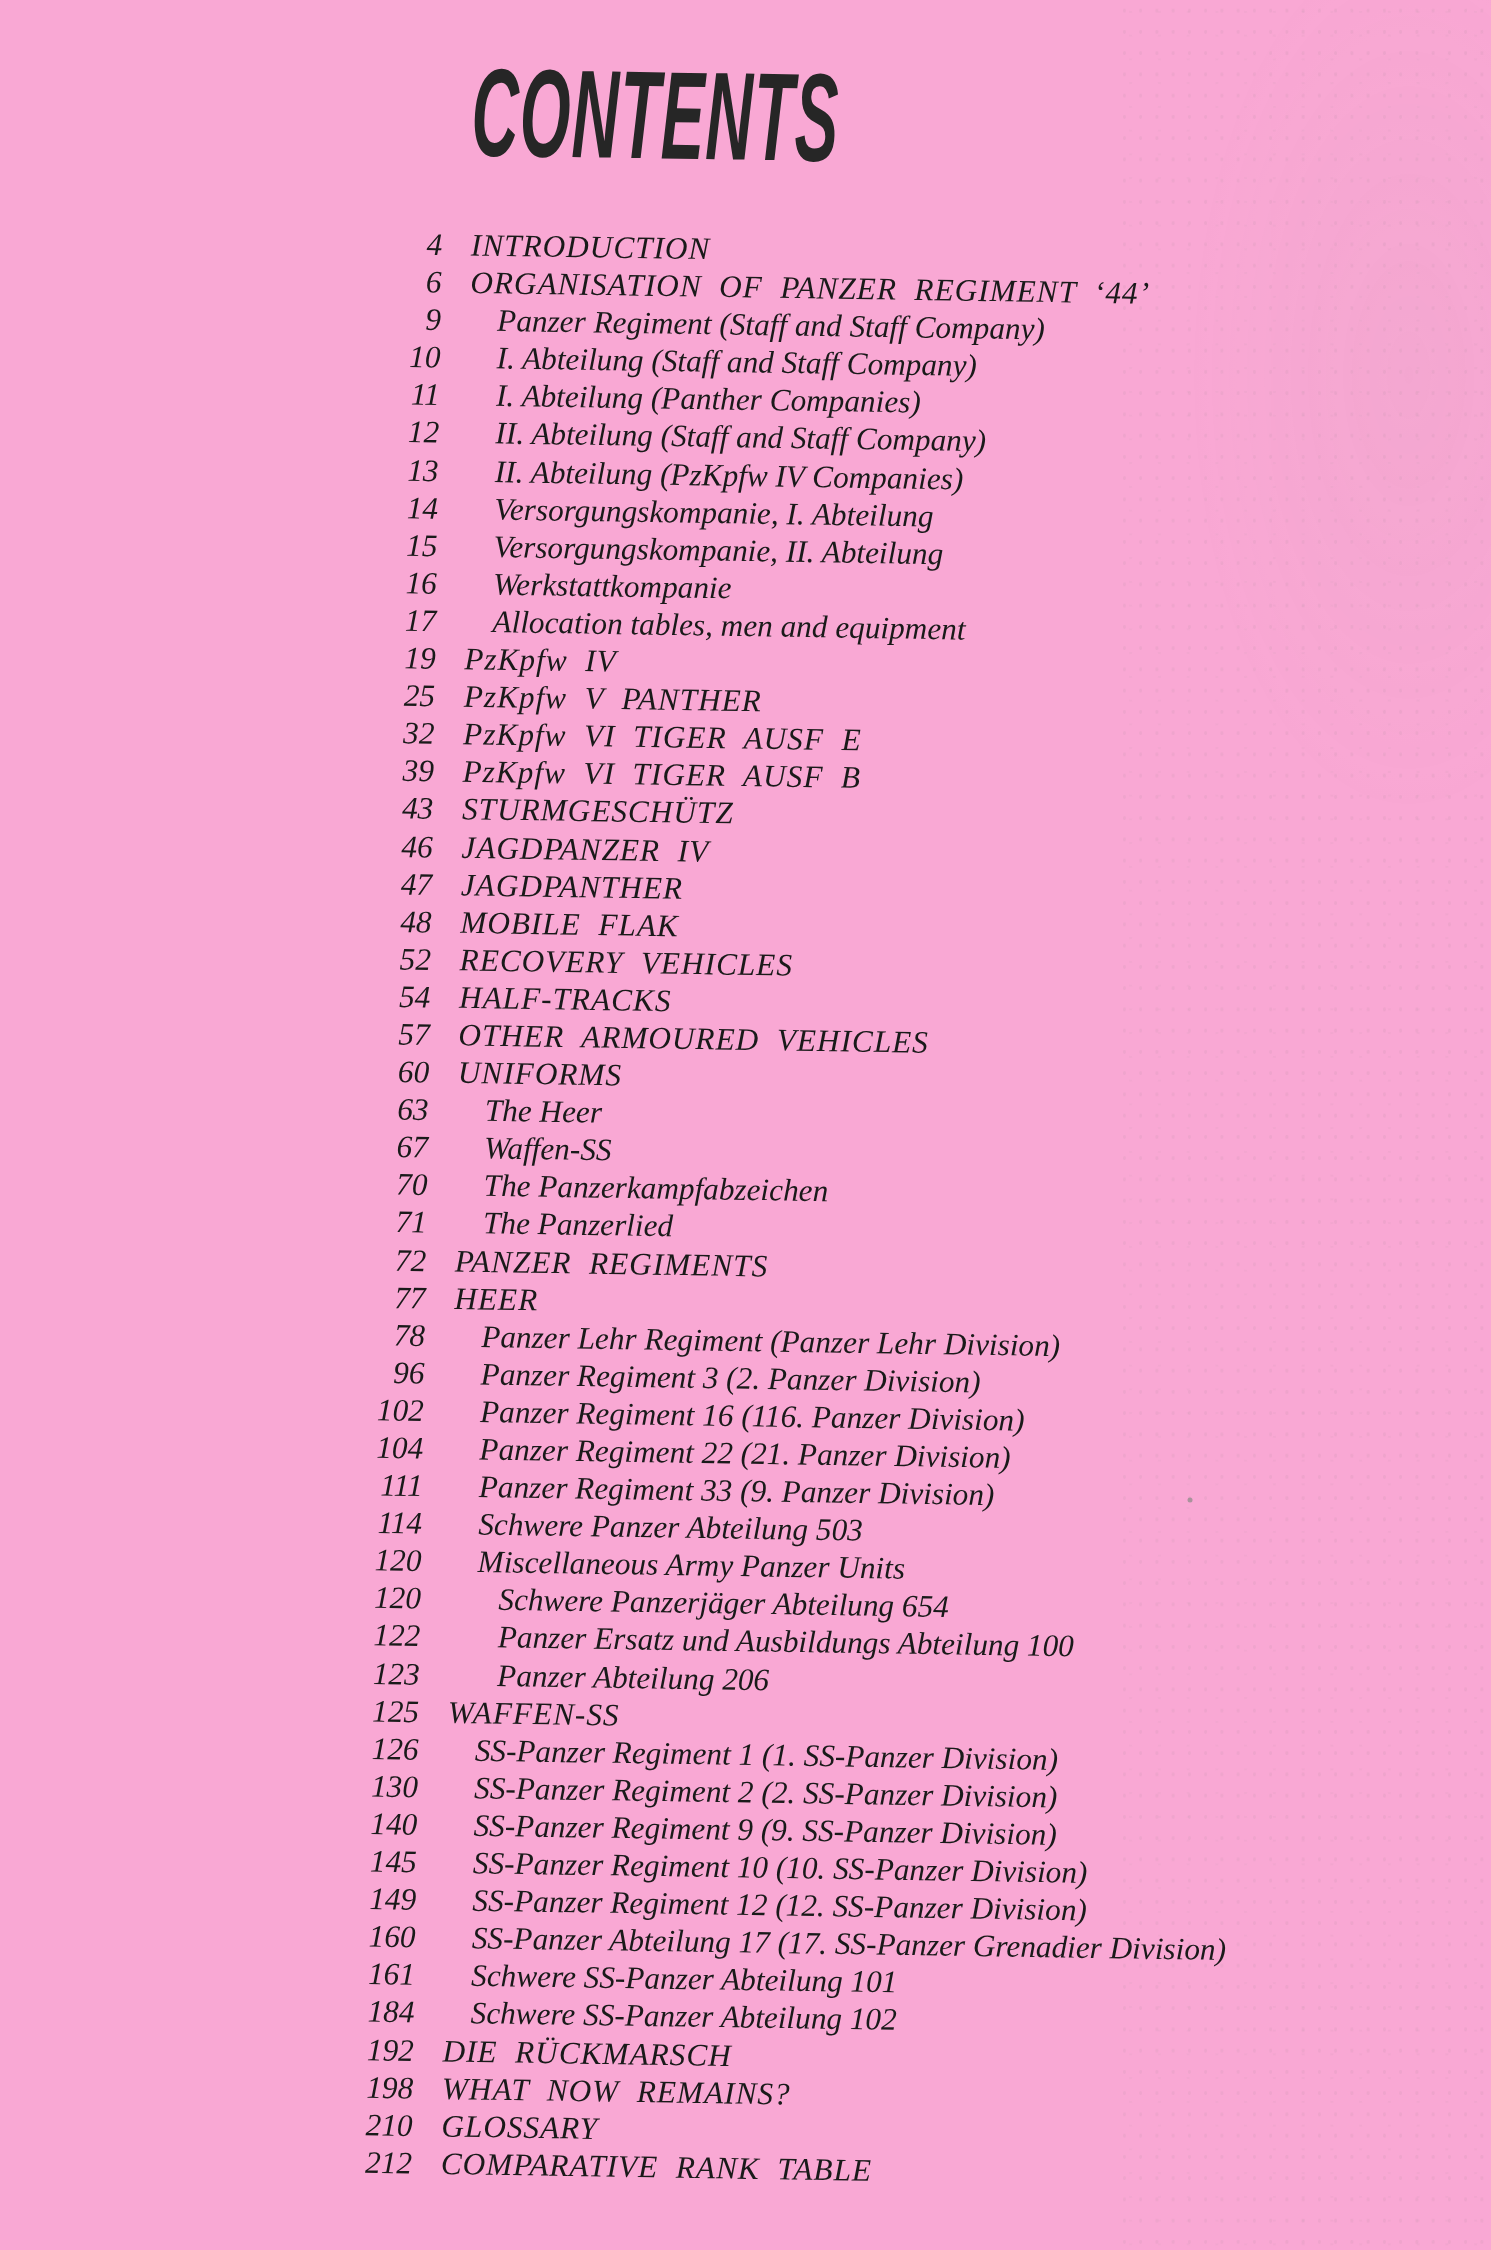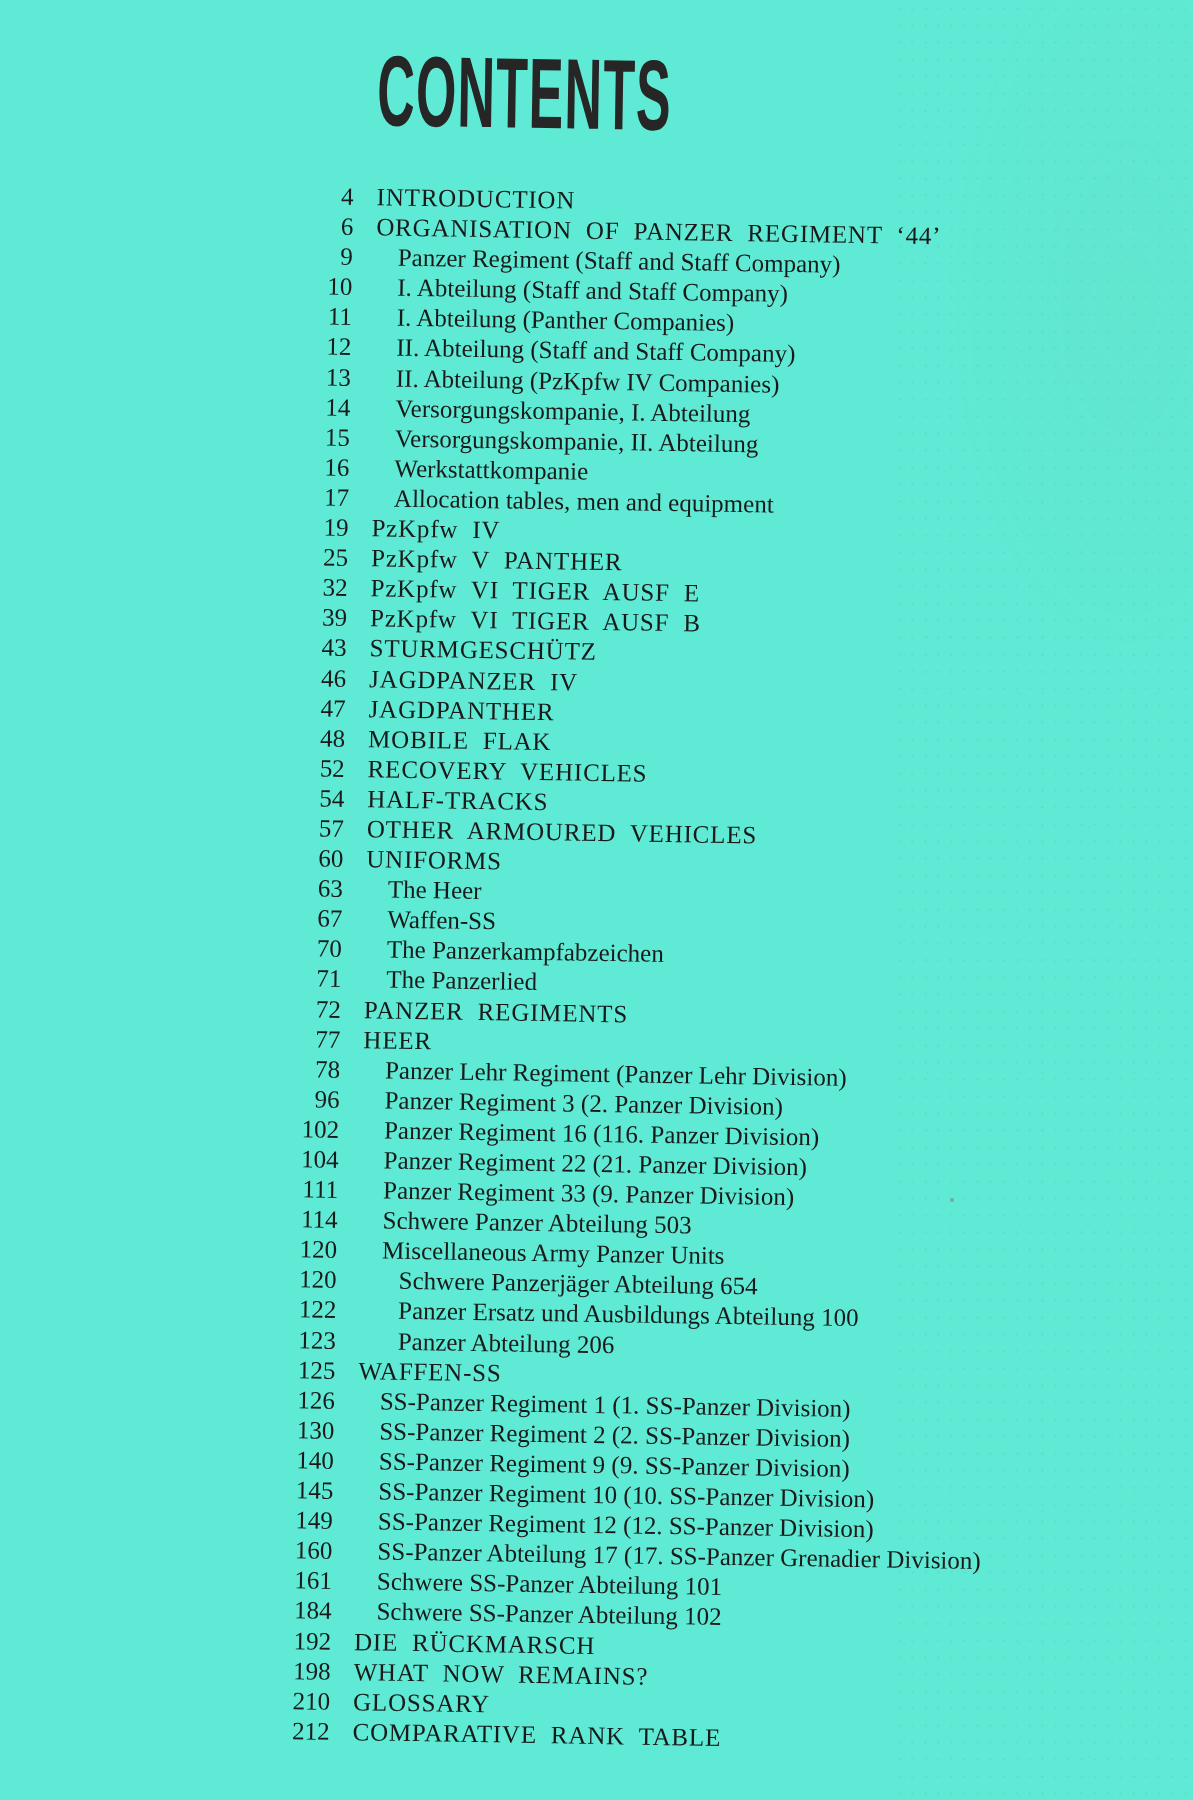--- a/index.html
+++ b/index.html
@@ -10,21 +10,22 @@
   body {
     width: 1193px;
     height: 1800px;
     position: relative;
     overflow: hidden;
     font-family: "Liberation Serif", serif;
   }
   .page {
     position: absolute;
     inset: 0;
-    background: #5eead4;
+    background: #f9a8d4;
+    font-style: italic;
   }
   
   .paper-texture {
     position: absolute;
     top: 0;
     right: 0;
     width: 300px;
     height: 1800px;
     background-image:
       radial-gradient(ellipse 260px 520px at 78% 300px, rgba(160,160,155,0.10), rgba(160,160,155,0) 70%),

